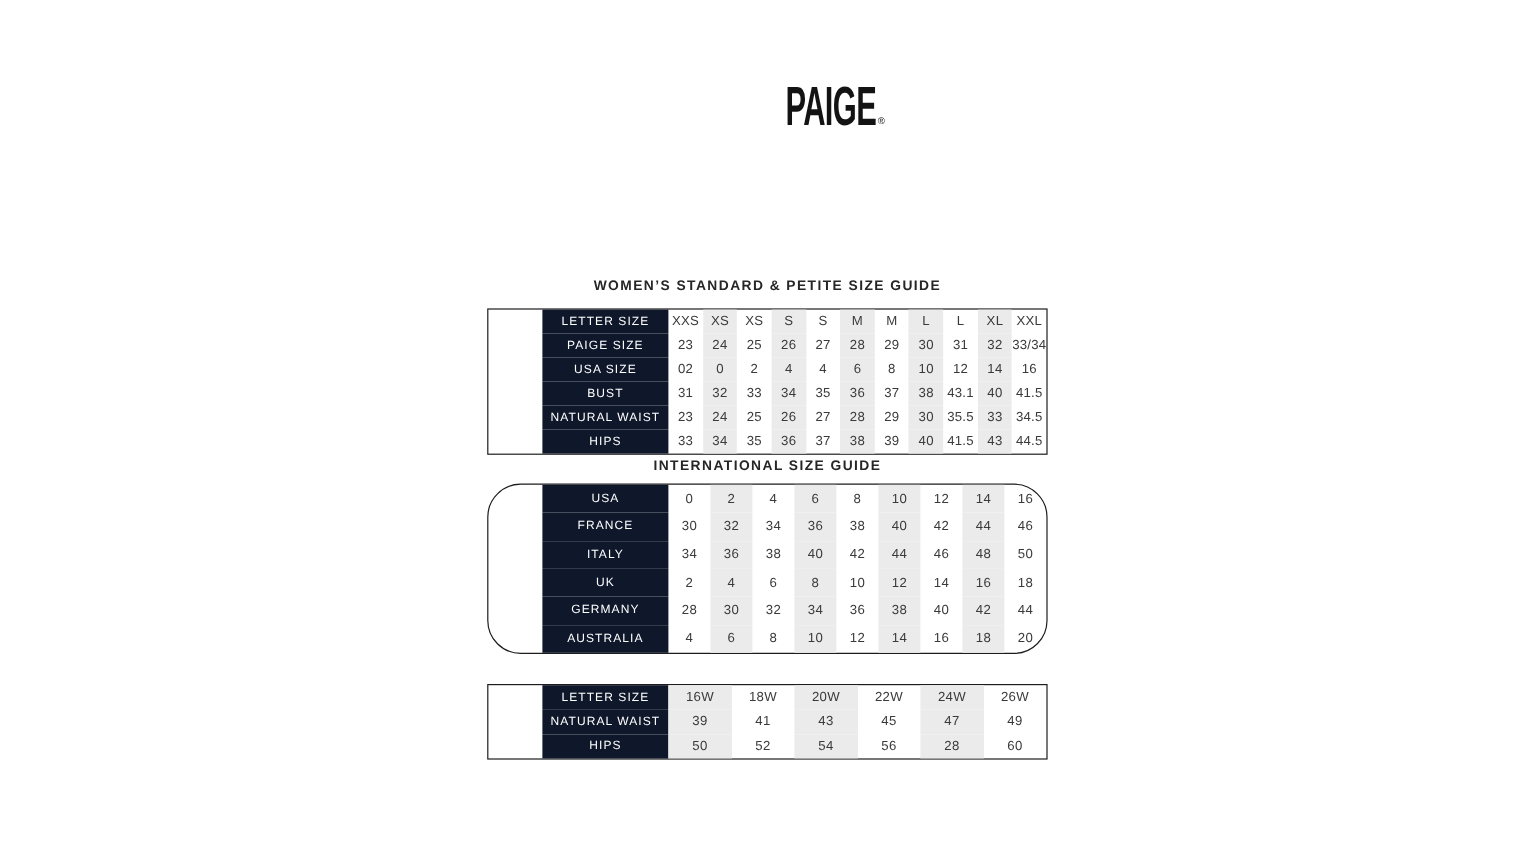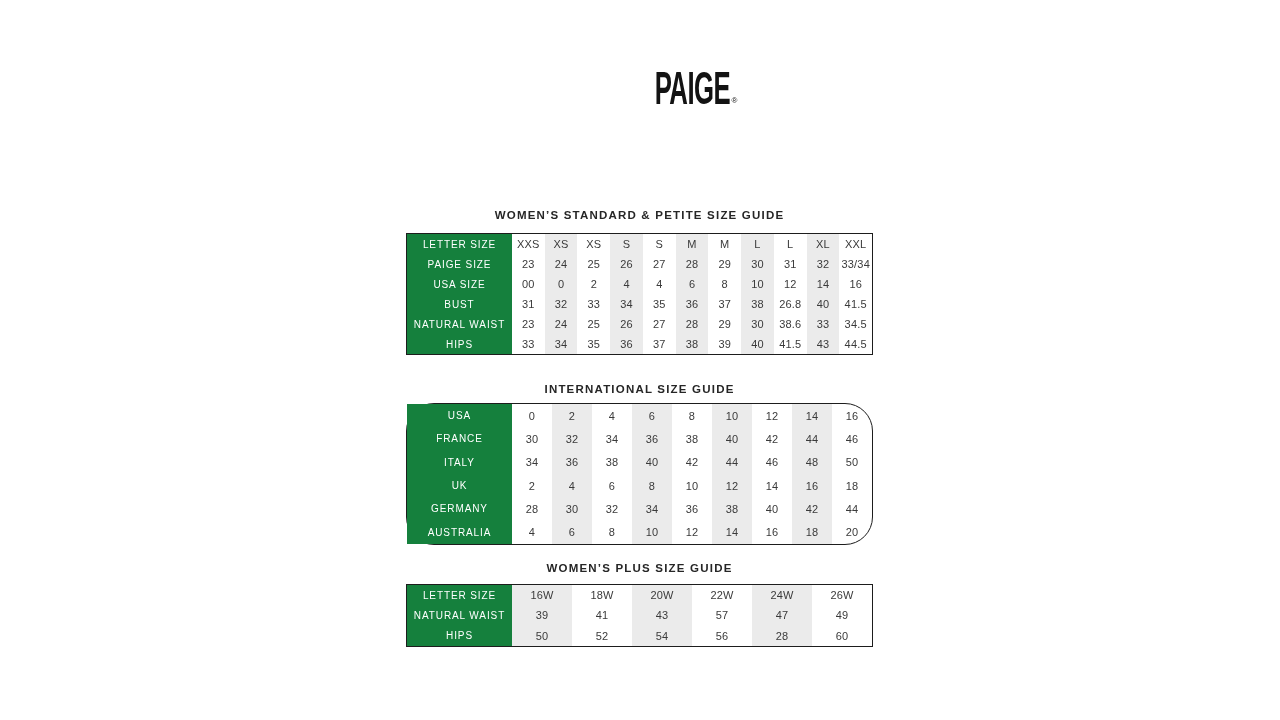--- a/index.html
+++ b/index.html
@@ -52,21 +52,21 @@
   }
   .sec-title {
     text-align: center;
     font-size: 11.5px;
     font-weight: 700;
     letter-spacing: 1.2px;
     color: #262626;
     line-height: 14px;
     white-space: nowrap;
   }
-  .s0 { top: 208px; }
+  .s0 { top: 232px; }
   .s1 { top: 382px; }
   .s2 { top: 561px; }
   .s0 .size-table { margin-top: 11px; height: 122px; }
   .s1 .size-table { margin-top: 7px;  height: 142px; border-radius: 28px; }
   .s2 .size-table { margin-top: 9px;  height: 63px;  }
 
   
   .size-table {
     border: 1px solid #1d1d1d;
     display: flex;
@@ -74,28 +74,29 @@
     background: #ffffff;
   }
   .trow {
     flex: 1;
     display: flex;
     align-items: stretch;
   }
   .lbl {
     width: 105px;
     flex: 0 0 105px;
-    background: #15803d;
+    background: #0f172a;
     color: #ffffff;
     font-size: 10px;
     letter-spacing: 0.9px;
     display: flex;
     align-items: center;
     justify-content: center;
     white-space: nowrap;
+    margin-left: 45px;
   }
   .cell {
     flex: 1;
     display: flex;
     align-items: center;
     justify-content: center;
     font-size: 11px;
     letter-spacing: 0.2px;
     color: #3a3a3a;
     white-space: nowrap;
@@ -138,21 +139,21 @@
           <div class="cell">27</div>
           <div class="cell shade">28</div>
           <div class="cell">29</div>
           <div class="cell shade">30</div>
           <div class="cell">31</div>
           <div class="cell shade">32</div>
           <div class="cell">33/34</div>
         </div>
         <div class="trow">
           <div class="lbl">USA SIZE</div>
-          <div class="cell">00</div>
+          <div class="cell">02</div>
           <div class="cell shade">0</div>
           <div class="cell">2</div>
           <div class="cell shade">4</div>
           <div class="cell">4</div>
           <div class="cell shade">6</div>
           <div class="cell">8</div>
           <div class="cell shade">10</div>
           <div class="cell">12</div>
           <div class="cell shade">14</div>
           <div class="cell">16</div>
@@ -160,35 +161,35 @@
         <div class="trow">
           <div class="lbl">BUST</div>
           <div class="cell">31</div>
           <div class="cell shade">32</div>
           <div class="cell">33</div>
           <div class="cell shade">34</div>
           <div class="cell">35</div>
           <div class="cell shade">36</div>
           <div class="cell">37</div>
           <div class="cell shade">38</div>
-          <div class="cell">26.8</div>
+          <div class="cell">43.1</div>
           <div class="cell shade">40</div>
           <div class="cell">41.5</div>
         </div>
         <div class="trow">
           <div class="lbl">NATURAL WAIST</div>
           <div class="cell">23</div>
           <div class="cell shade">24</div>
           <div class="cell">25</div>
           <div class="cell shade">26</div>
           <div class="cell">27</div>
           <div class="cell shade">28</div>
           <div class="cell">29</div>
           <div class="cell shade">30</div>
-          <div class="cell">38.6</div>
+          <div class="cell">35.5</div>
           <div class="cell shade">33</div>
           <div class="cell">34.5</div>
         </div>
         <div class="trow">
           <div class="lbl">HIPS</div>
           <div class="cell">33</div>
           <div class="cell shade">34</div>
           <div class="cell">35</div>
           <div class="cell shade">36</div>
           <div class="cell">37</div>
@@ -274,37 +275,36 @@
           <div class="cell">12</div>
           <div class="cell shade">14</div>
           <div class="cell">16</div>
           <div class="cell shade">18</div>
           <div class="cell">20</div>
         </div>
       </div>
   </div>
 
   <div class="section s2">
-    <div class="sec-title">WOMEN’S PLUS SIZE GUIDE</div>
     <div class="size-table">
         <div class="trow">
           <div class="lbl">LETTER SIZE</div>
           <div class="cell shade">16W</div>
           <div class="cell">18W</div>
           <div class="cell shade">20W</div>
           <div class="cell">22W</div>
           <div class="cell shade">24W</div>
           <div class="cell">26W</div>
         </div>
         <div class="trow">
           <div class="lbl">NATURAL WAIST</div>
           <div class="cell shade">39</div>
           <div class="cell">41</div>
           <div class="cell shade">43</div>
-          <div class="cell">57</div>
+          <div class="cell">45</div>
           <div class="cell shade">47</div>
           <div class="cell">49</div>
         </div>
         <div class="trow">
           <div class="lbl">HIPS</div>
           <div class="cell shade">50</div>
           <div class="cell">52</div>
           <div class="cell shade">54</div>
           <div class="cell">56</div>
           <div class="cell shade">28</div>

